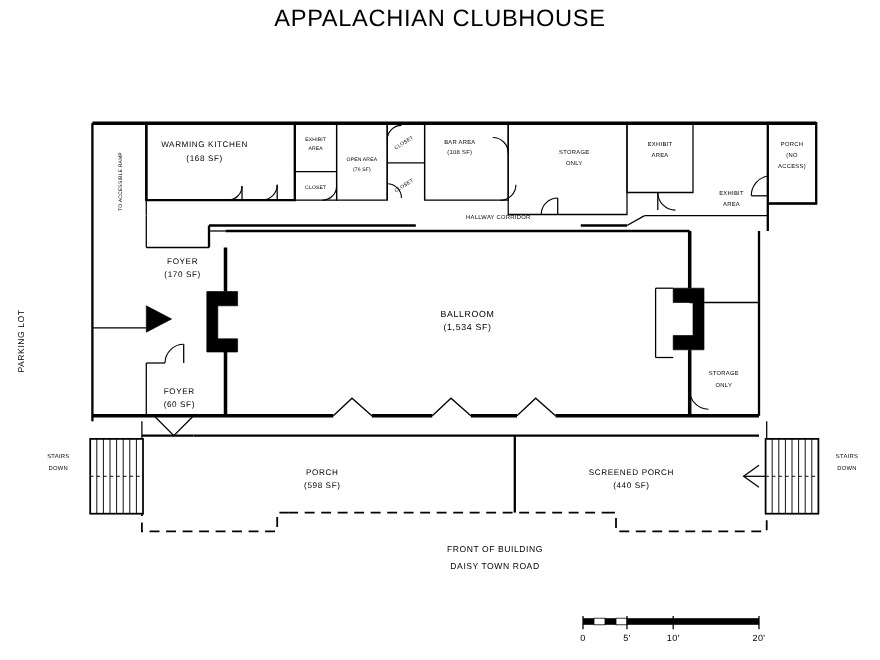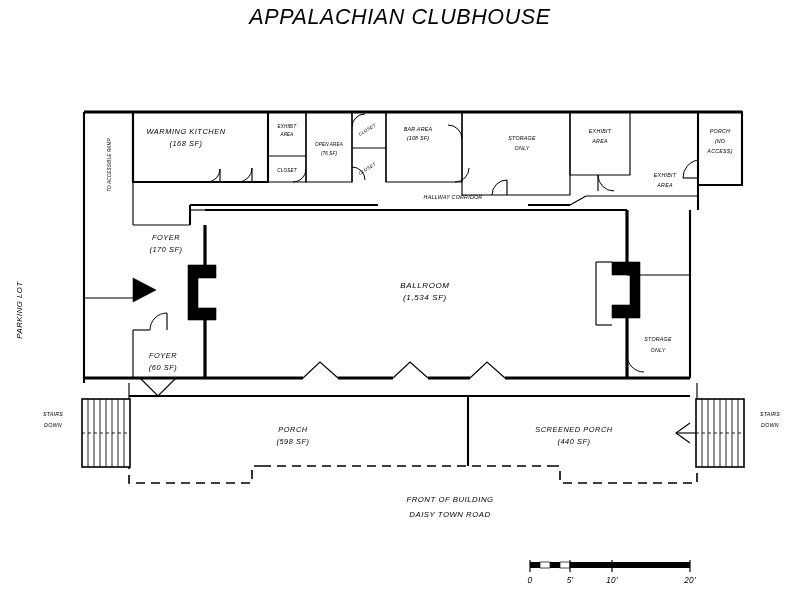--- a/index.html
+++ b/index.html
@@ -11,21 +11,20 @@
     width: 800px;
     height: 600px;
     overflow: hidden;
     font-family: "Liberation Sans", sans-serif;
   }
   #plan-root {
     position: relative;
     width: 640px;
     height: 600px;
     background: #737373;
-    font-style: italic;
   }
   svg#floorplan {
     display: block;
     width: 800px;
     height: 600px;
   }
   .wall-thick {
     fill: none;
     stroke: #000000;
     stroke-width: 3.2;

